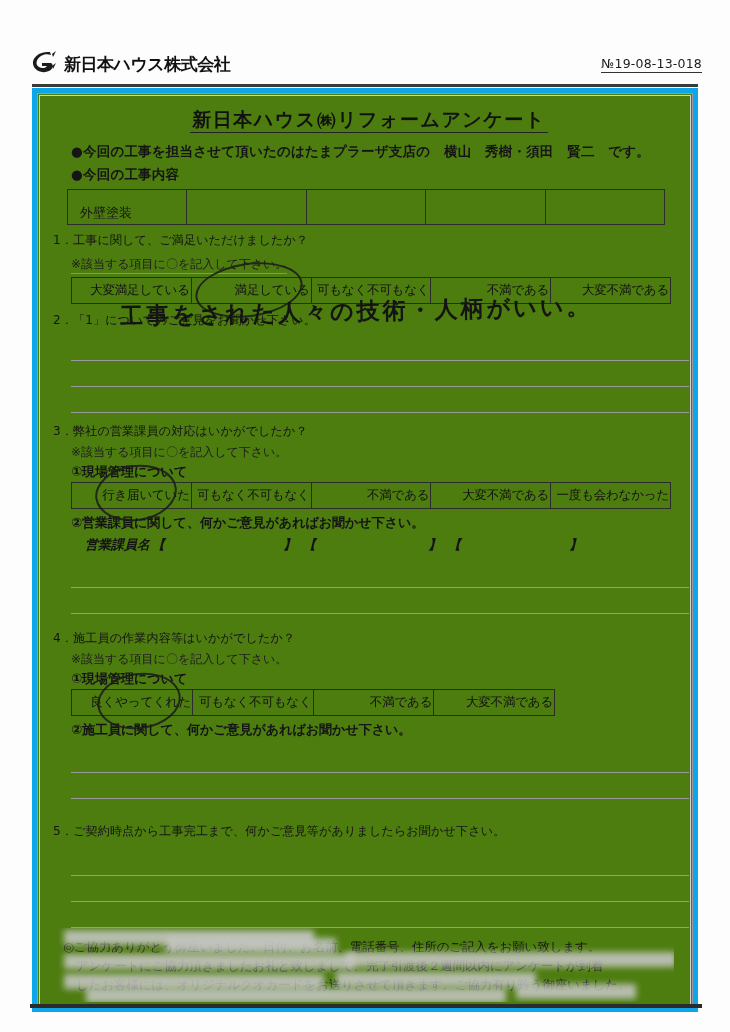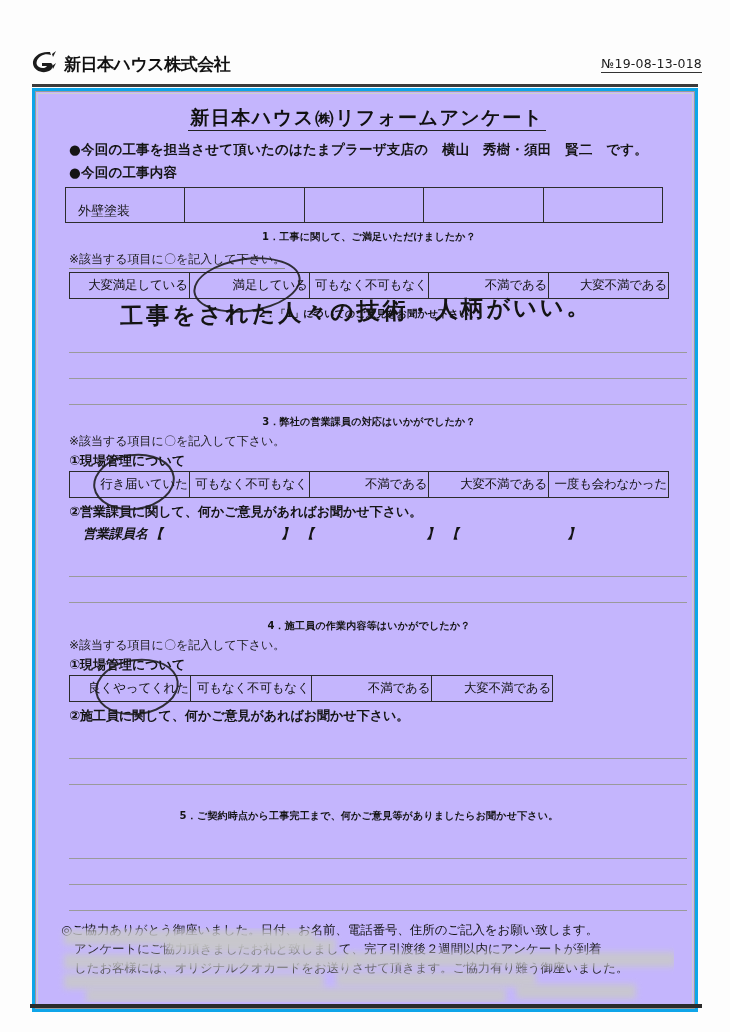--- a/index.html
+++ b/index.html
@@ -64,23 +64,23 @@
     font-family: "DejaVu Sans", "Liberation Sans", sans-serif;
   }
 
   
   .frame {
     position: absolute;
     left: 32px;
     top: 88px;
     width: 666px;
     height: 924px;
-    border: 3px solid #0ea5e9;
+    border: 5px solid #0ea5e9;
     box-shadow: 0 0 0 1px #9a9a9a inset;
-    background: #c4b5fd;
+    background: #4d7c0f;
     box-sizing: border-box;
   }
   .frame::before {
     content: "";
     position: absolute;
     left: 2px;
     top: 2px;
     right: 2px;
     bottom: 2px;
     border: 1px solid #cfcfcf;
@@ -145,26 +145,25 @@
     border: 1px solid #2d2d2d;
     height: 32px;
     vertical-align: bottom;
     padding: 0 0 2px 12px;
     font-size: 13px;
     color: #161616;
   }
 
   
   .q {
-    font-size: 10px;
-    font-weight: bold;
+    font-size: 12px;
+    font-weight: normal;
     letter-spacing: 0.2px;
     color: #141414;
     margin: 0 0 4px 4px;
-    text-align: center;
   }
   .note {
     font-size: 12px;
     margin: 0 0 3px 22px;
     color: #1d1d1d;
     border-bottom: 1px solid #8d8d8d;
     display: inline-block;
     padding-bottom: 0px;
   }
   .sub {

